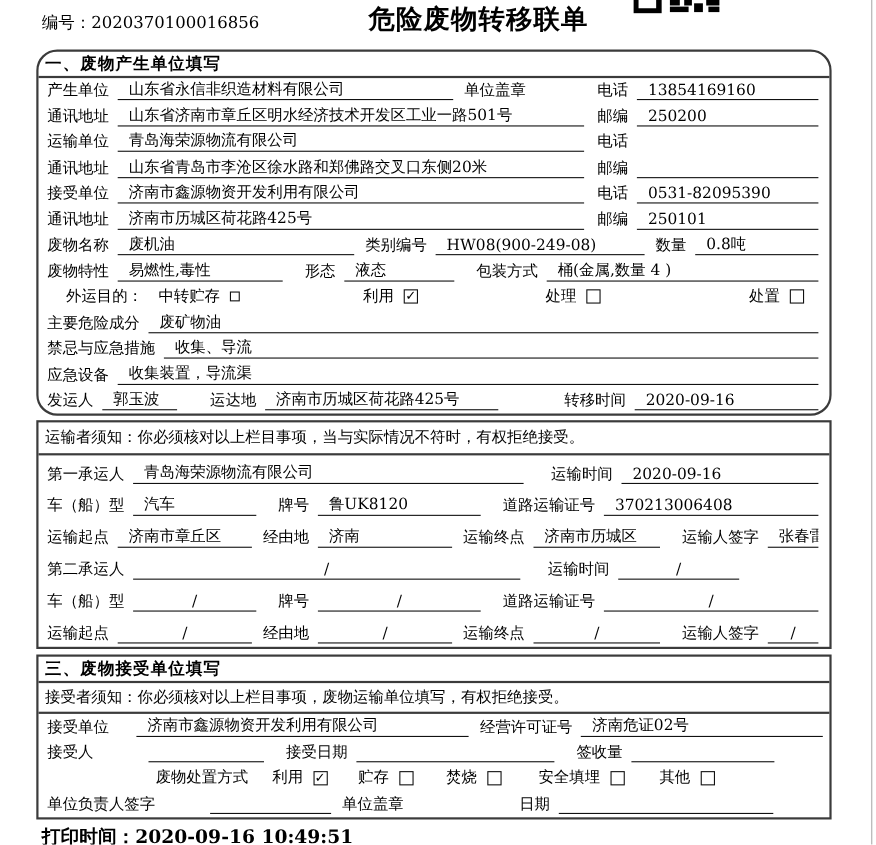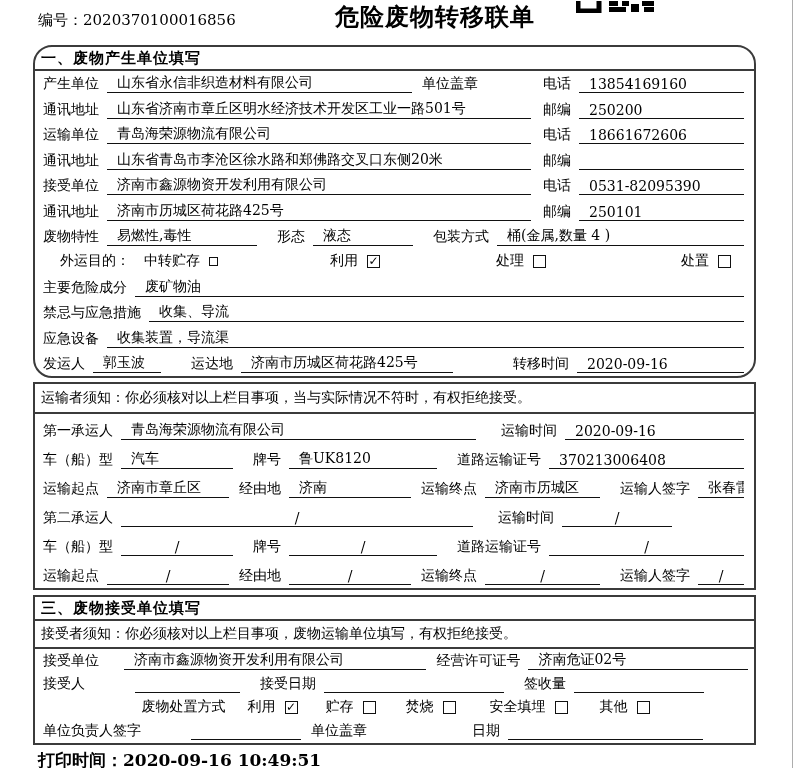--- a/index.html
+++ b/index.html
@@ -96,21 +96,20 @@
       </div>
     </div>
 
     <div class="row">
       <div class="lcol">
         <span class="lbl">运输单位</span>
         <span class="u fill" style="margin-right:12px">青岛海荣源物流有限公司</span>
       </div>
       <div class="rcol">
         <span class="lbl">电话</span>
-        <span class="u fill">18661672606</span>
       </div>
     </div>
 
     <div class="row">
       <div class="lcol">
         <span class="lbl">通讯地址</span>
         <span class="u fill" style="margin-right:12px">山东省青岛市李沧区徐水路和郑佛路交叉口东侧20米</span>
       </div>
       <div class="rcol">
         <span class="lbl">邮编</span>
@@ -133,20 +132,28 @@
       <div class="lcol">
         <span class="lbl">通讯地址</span>
         <span class="u fill" style="margin-right:12px">济南市历城区荷花路425号</span>
       </div>
       <div class="rcol">
         <span class="lbl">邮编</span>
         <span class="u fill">250101</span>
       </div>
     </div>
 
+    <div class="row">
+      <span class="lbl">废物名称</span>
+      <span class="u" style="width:215px">废机油</span>
+      <span class="lbl ml10">类别编号</span>
+      <span class="u" style="width:190px">HW08(900-249-08)</span>
+      <span class="lbl ml10">数量</span>
+      <span class="u fill">0.8吨</span>
+    </div>
 
     <div class="row">
       <span class="lbl">废物特性</span>
       <span class="u" style="width:150px">易燃性,毒性</span>
       <span class="lbl ml20">形态</span>
       <span class="u" style="width:100px">液态</span>
       <span class="lbl ml20">包装方式</span>
       <span class="u fill">桶(金属,数量 4 )</span>
     </div>
 

